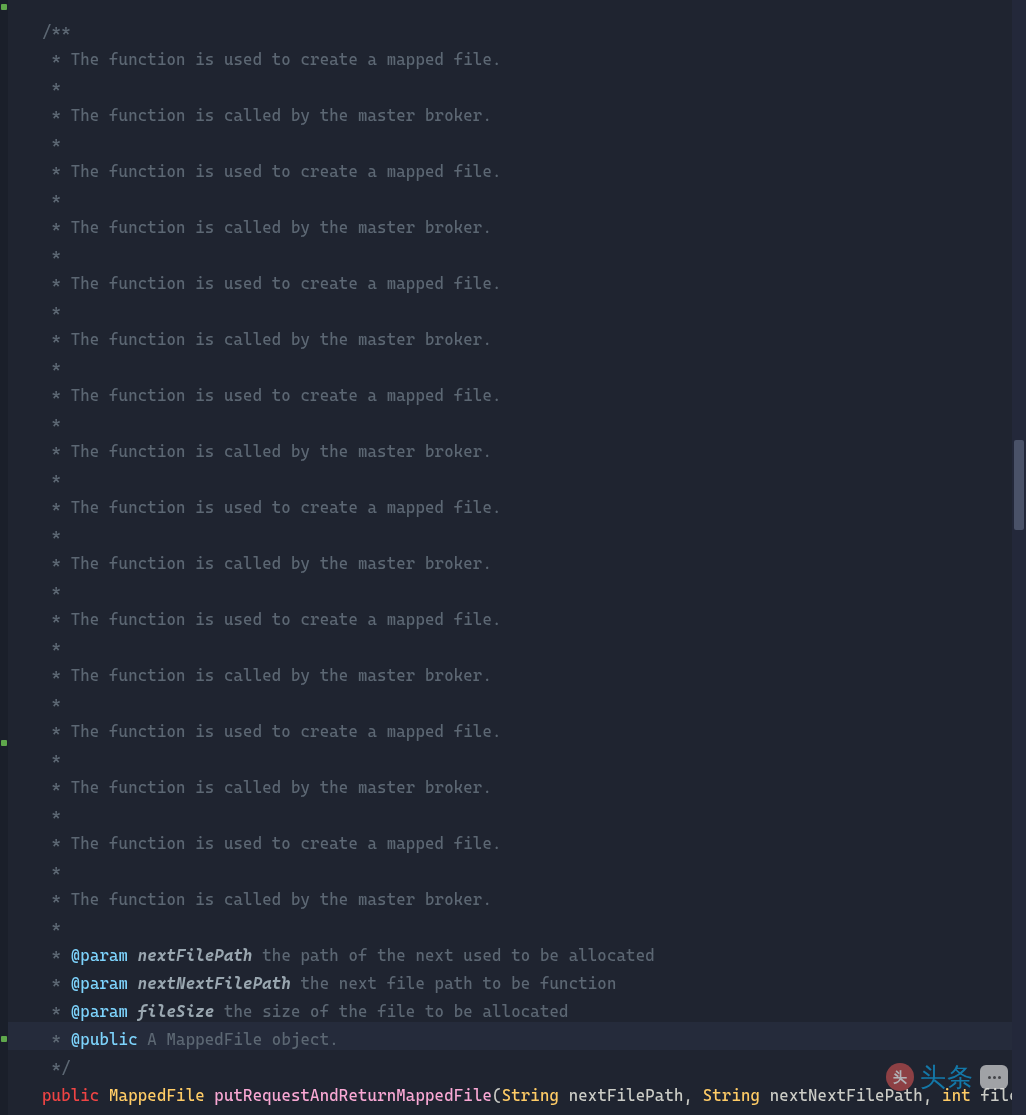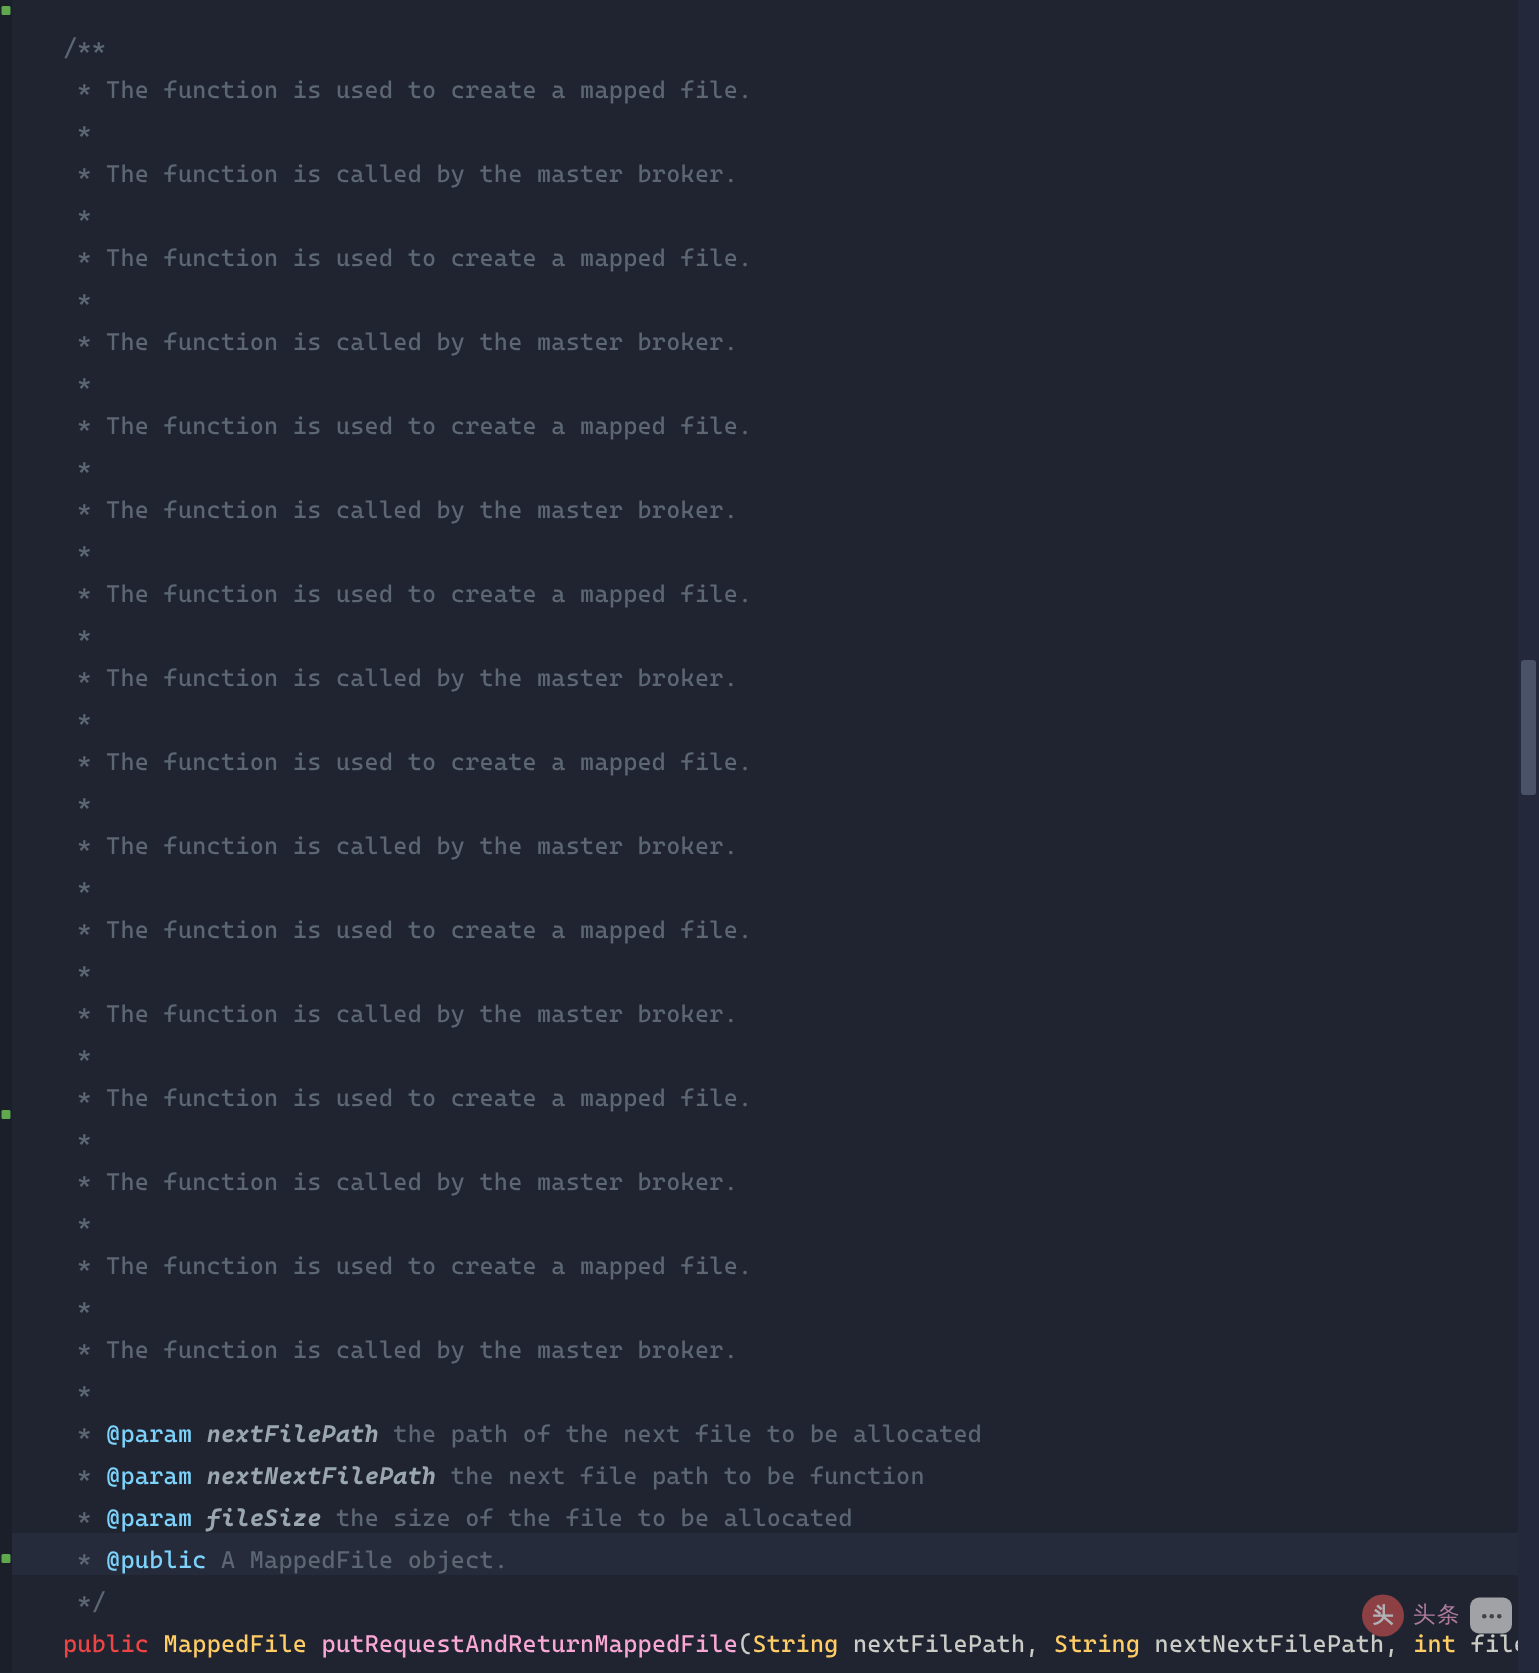--- a/index.html
+++ b/index.html
@@ -84,22 +84,22 @@
     border-radius: 50%;
     background: #c94f4f;
     display: flex;
     align-items: center;
     justify-content: center;
     color: #fff;
     font-weight: bold;
     font-size: 14px;
   }
   .wm-text {
-    color: #f9a8d4;
-    font-size: 15px;
+    color: #0ea5e9;
+    font-size: 26px;
     font-family: -apple-system, sans-serif;
     letter-spacing: 1px;
   }
   .wm-chat {
     width: 28px; height: 24px;
     border-radius: 6px;
     background: #e6e6e6;
     display:flex;align-items:center;justify-content:center;
     gap:2px;
   }
@@ -142,21 +142,21 @@
 <span class="comment"> * The function is called by the master broker.</span>
 <span class="comment"> *</span>
 <span class="comment"> * The function is used to create a mapped file.</span>
 <span class="comment"> *</span>
 <span class="comment"> * The function is called by the master broker.</span>
 <span class="comment"> *</span>
 <span class="comment"> * The function is used to create a mapped file.</span>
 <span class="comment"> *</span>
 <span class="comment"> * The function is called by the master broker.</span>
 <span class="comment"> *</span>
-</span><span id="jparams"><span class="comment"> * </span><span class="tag">@param</span><span class="comment"> </span><span class="pname">nextFilePath</span><span class="comment"> the path of the next file to be allocated</span>
+</span><span id="jparams"><span class="comment"> * </span><span class="tag">@param</span><span class="comment"> </span><span class="pname">nextFilePath</span><span class="comment"> the path of the next used to be allocated</span>
 <span class="comment"> * </span><span class="tag">@param</span><span class="comment"> </span><span class="pname">nextNextFilePath</span><span class="comment"> the next file path to be function</span>
 <span class="comment"> * </span><span class="tag">@param</span><span class="comment"> </span><span class="pname">fileSize</span><span class="comment"> the size of the file to be allocated</span>
 </span><span class="comment"> * </span><span class="tag">@public</span><span class="comment"> A MappedFile object.</span>
 <span class="comment"> */</span>
 <span class="kw">public</span><span class="punct"> </span><span class="type">MappedFile</span><span class="punct"> </span><span class="method">putRequestAndReturnMappedFile</span><span class="punct">(</span><span id="sigparams"><span class="type">String</span><span class="paramv"> nextFilePath</span><span class="punct">, </span><span class="type">String</span><span class="paramv"> nextNextFilePath</span><span class="punct">, </span><span class="type">int</span><span class="paramv"> fileSize</span></span></div>
 
 <div class="scrollbar">
   <div class="thumb"></div>
 </div>
 

